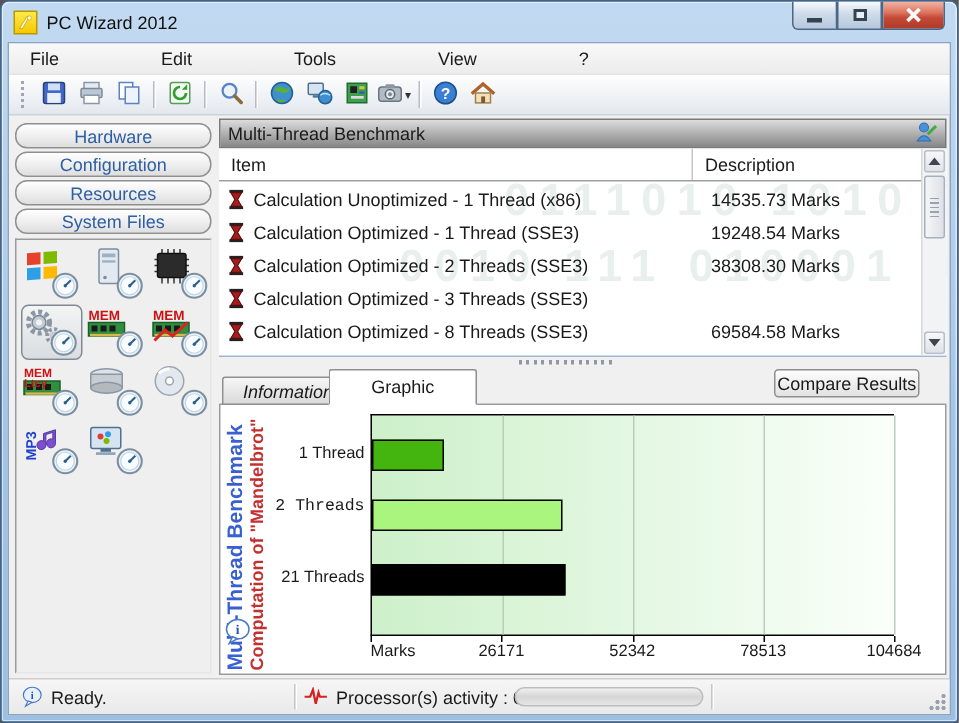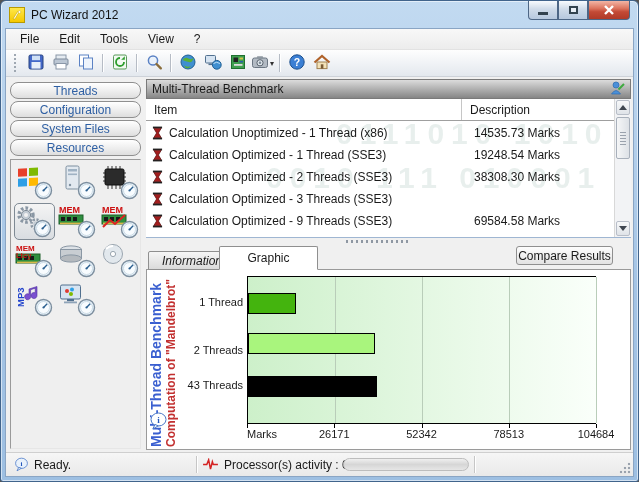--- a/index.html
+++ b/index.html
@@ -20,21 +20,21 @@
     background:linear-gradient(#f8fbfe,#cfdbe9 45%,#b6c8de);}
   .wbtn.min{border-radius:0 0 0 4px;}
   .wbtn.close{width:42px;border-radius:0 0 4px 0;
     background:linear-gradient(#f2b5a5,#dd7660 40%,#c34a36 60%,#b03a28);}
   .g-min{width:10px;height:3px;background:#33434f;margin-top:6px;}
   .g-max{width:9px;height:8px;border:2px solid #33434f;background:#e8eef5;}
   
   .app-body{position:absolute;left:4px;right:4px;top:27px;bottom:4px;background:#f0f0f0;
     display:flex;flex-direction:column;border:1px solid #8aa5c4;}
   .menubar{height:21px;background:linear-gradient(#f8f8f8,#ececec);display:flex;align-items:center;
-    padding-left:4px;border-bottom:1px solid #e2e2e2;}
+    padding-left:4px;border-bottom:1px solid #e2e2e2;gap:48px;}
   .menu-item{padding:2px 10px;}
   .toolbar{height:27px;background:linear-gradient(#fefefe,#e3e8ee);border-bottom:1px solid #cdd2d9;
     display:flex;align-items:center;padding-left:6px;}
   .tb-grip{width:3px;height:18px;border-left:2px dotted #9fa8b2;margin:0 6px 0 2px;}
   .tb-btn{width:25px;height:22px;display:flex;align-items:center;justify-content:center;border-radius:3px;}
   .tb-sep{width:1px;height:18px;background:#b6bcc5;box-shadow:1px 0 0 #fff;margin:0 4px;}
   .tb-drop{font-size:8px;color:#333;margin-left:1px;}
   .content{flex:1;display:flex;position:relative;overflow:hidden;}
   
   .sidebar{width:139px;padding:5px 2px 2px 4px;display:flex;flex-direction:column;}
@@ -236,24 +236,24 @@
               <path d="M1.5 9.5 L9 3 L16.5 9.5" fill="none" stroke="#b0622a" stroke-width="2.2"></path>
               <rect x="4" y="9" width="10" height="6.6" fill="#f3e2b8" stroke="#a08050"></rect>
               <rect x="7.8" y="11.3" width="2.6" height="4.3" fill="#7a5a34"></rect>
             </svg></span>
         </div>
       </div>
 
     <div class="content">
       <div class="sidebar">
         <div id="nav">
-            <div class="nav-btn">Threads</div>
+            <div class="nav-btn">Hardware</div>
             <div class="nav-btn">Configuration</div>
+            <div class="nav-btn">Resources</div>
             <div class="nav-btn">System Files</div>
-            <div class="nav-btn">Resources</div>
           </div>
         <div class="icon-panel" id="iconPanel">
             <div class="bench-ic">
               <svg class="base" width="28" height="26" viewBox="0 0 28 26">
                 <rect x="3" y="4" width="9" height="8" fill="#e8402a" transform="skewY(-4)"></rect>
                 <rect x="14" y="4" width="9" height="8" fill="#7fba00" transform="skewY(-4)"></rect>
                 <rect x="3" y="14" width="9" height="8" fill="#2e9fe6" transform="skewY(-4)"></rect>
                 <rect x="14" y="14" width="9" height="8" fill="#ffb900" transform="skewY(-4)"></rect>
               </svg>
               <svg class="gauge" width="19" height="19" viewBox="0 0 19 19">
@@ -474,21 +474,21 @@
                   <path d="M2 2 h8 L7 7 l3 5 H2 l3 -5 z" fill="#a41e1e" stroke="#5a0d0d" stroke-width="0.8"></path>
                 </svg>
                 <span class="item">Calculation Optimized - 3 Threads (SSE3)</span>
               </div>
               <div class="trow">
                 <svg class="ic" width="11" height="14" viewBox="0 0 12 14">
                   <rect x="1" y="0" width="10" height="2" fill="#222"></rect>
                   <rect x="1" y="12" width="10" height="2" fill="#222"></rect>
                   <path d="M2 2 h8 L7 7 l3 5 H2 l3 -5 z" fill="#a41e1e" stroke="#5a0d0d" stroke-width="0.8"></path>
                 </svg>
-                <span class="item">Calculation Optimized - 9 Threads (SSE3)</span>
+                <span class="item">Calculation Optimized - 8 Threads (SSE3)</span>
                 <span class="desc">69584.58 Marks</span>
               </div>
             </div>
           <div class="scrollbar">
             <div class="sb-btn up">
                 <span class="tri-up"></span>
               </div>
             <div class="sb-thumb"></div>
             <div class="sb-btn down">
                 <span class="tri-down"></span>
@@ -520,22 +520,22 @@
               <div class="gridline" style="left: 25%;"></div>
               <div class="gridline" style="left: 50%;"></div>
               <div class="gridline" style="left: 75%;"></div>
               <div class="gridline" style="left: 100%;"></div>
               <div class="bar" style="top: 16px; width: 13.8853%; background: rgb(68, 180, 14);"></div>
               <div class="bar" style="top: 56px; width: 36.5942%; background: rgb(169, 245, 125);"></div>
               <div class="bar" style="top: 99px; width: 37.0639%; background: rgb(0, 0, 0);"></div>
             </div>
           <div class="cats" id="cats">
               <span style="top: 22px;">1 Thread</span>
-              <span style="top: 70px;">2 Threads</span>
-              <span style="top: 105px;">43 Threads</span>
+              <span style="top: 58px; font-family: Liberation Mono, monospace;">2 Threads</span>
+              <span style="top: 105px;">21 Threads</span>
             </div>
           <div id="tickmarks">
               <div class="tickmark" style="left: 100px;"></div>
               <div class="tickmark" style="left: 187.25px;"></div>
               <div class="tickmark" style="left: 274.5px;"></div>
               <div class="tickmark" style="left: 361.75px;"></div>
               <div class="tickmark" style="left: 449px;"></div>
             </div>
           <div class="ticks" id="ticks">
               <span class="tk first" style="left: 0%;">Marks</span>

